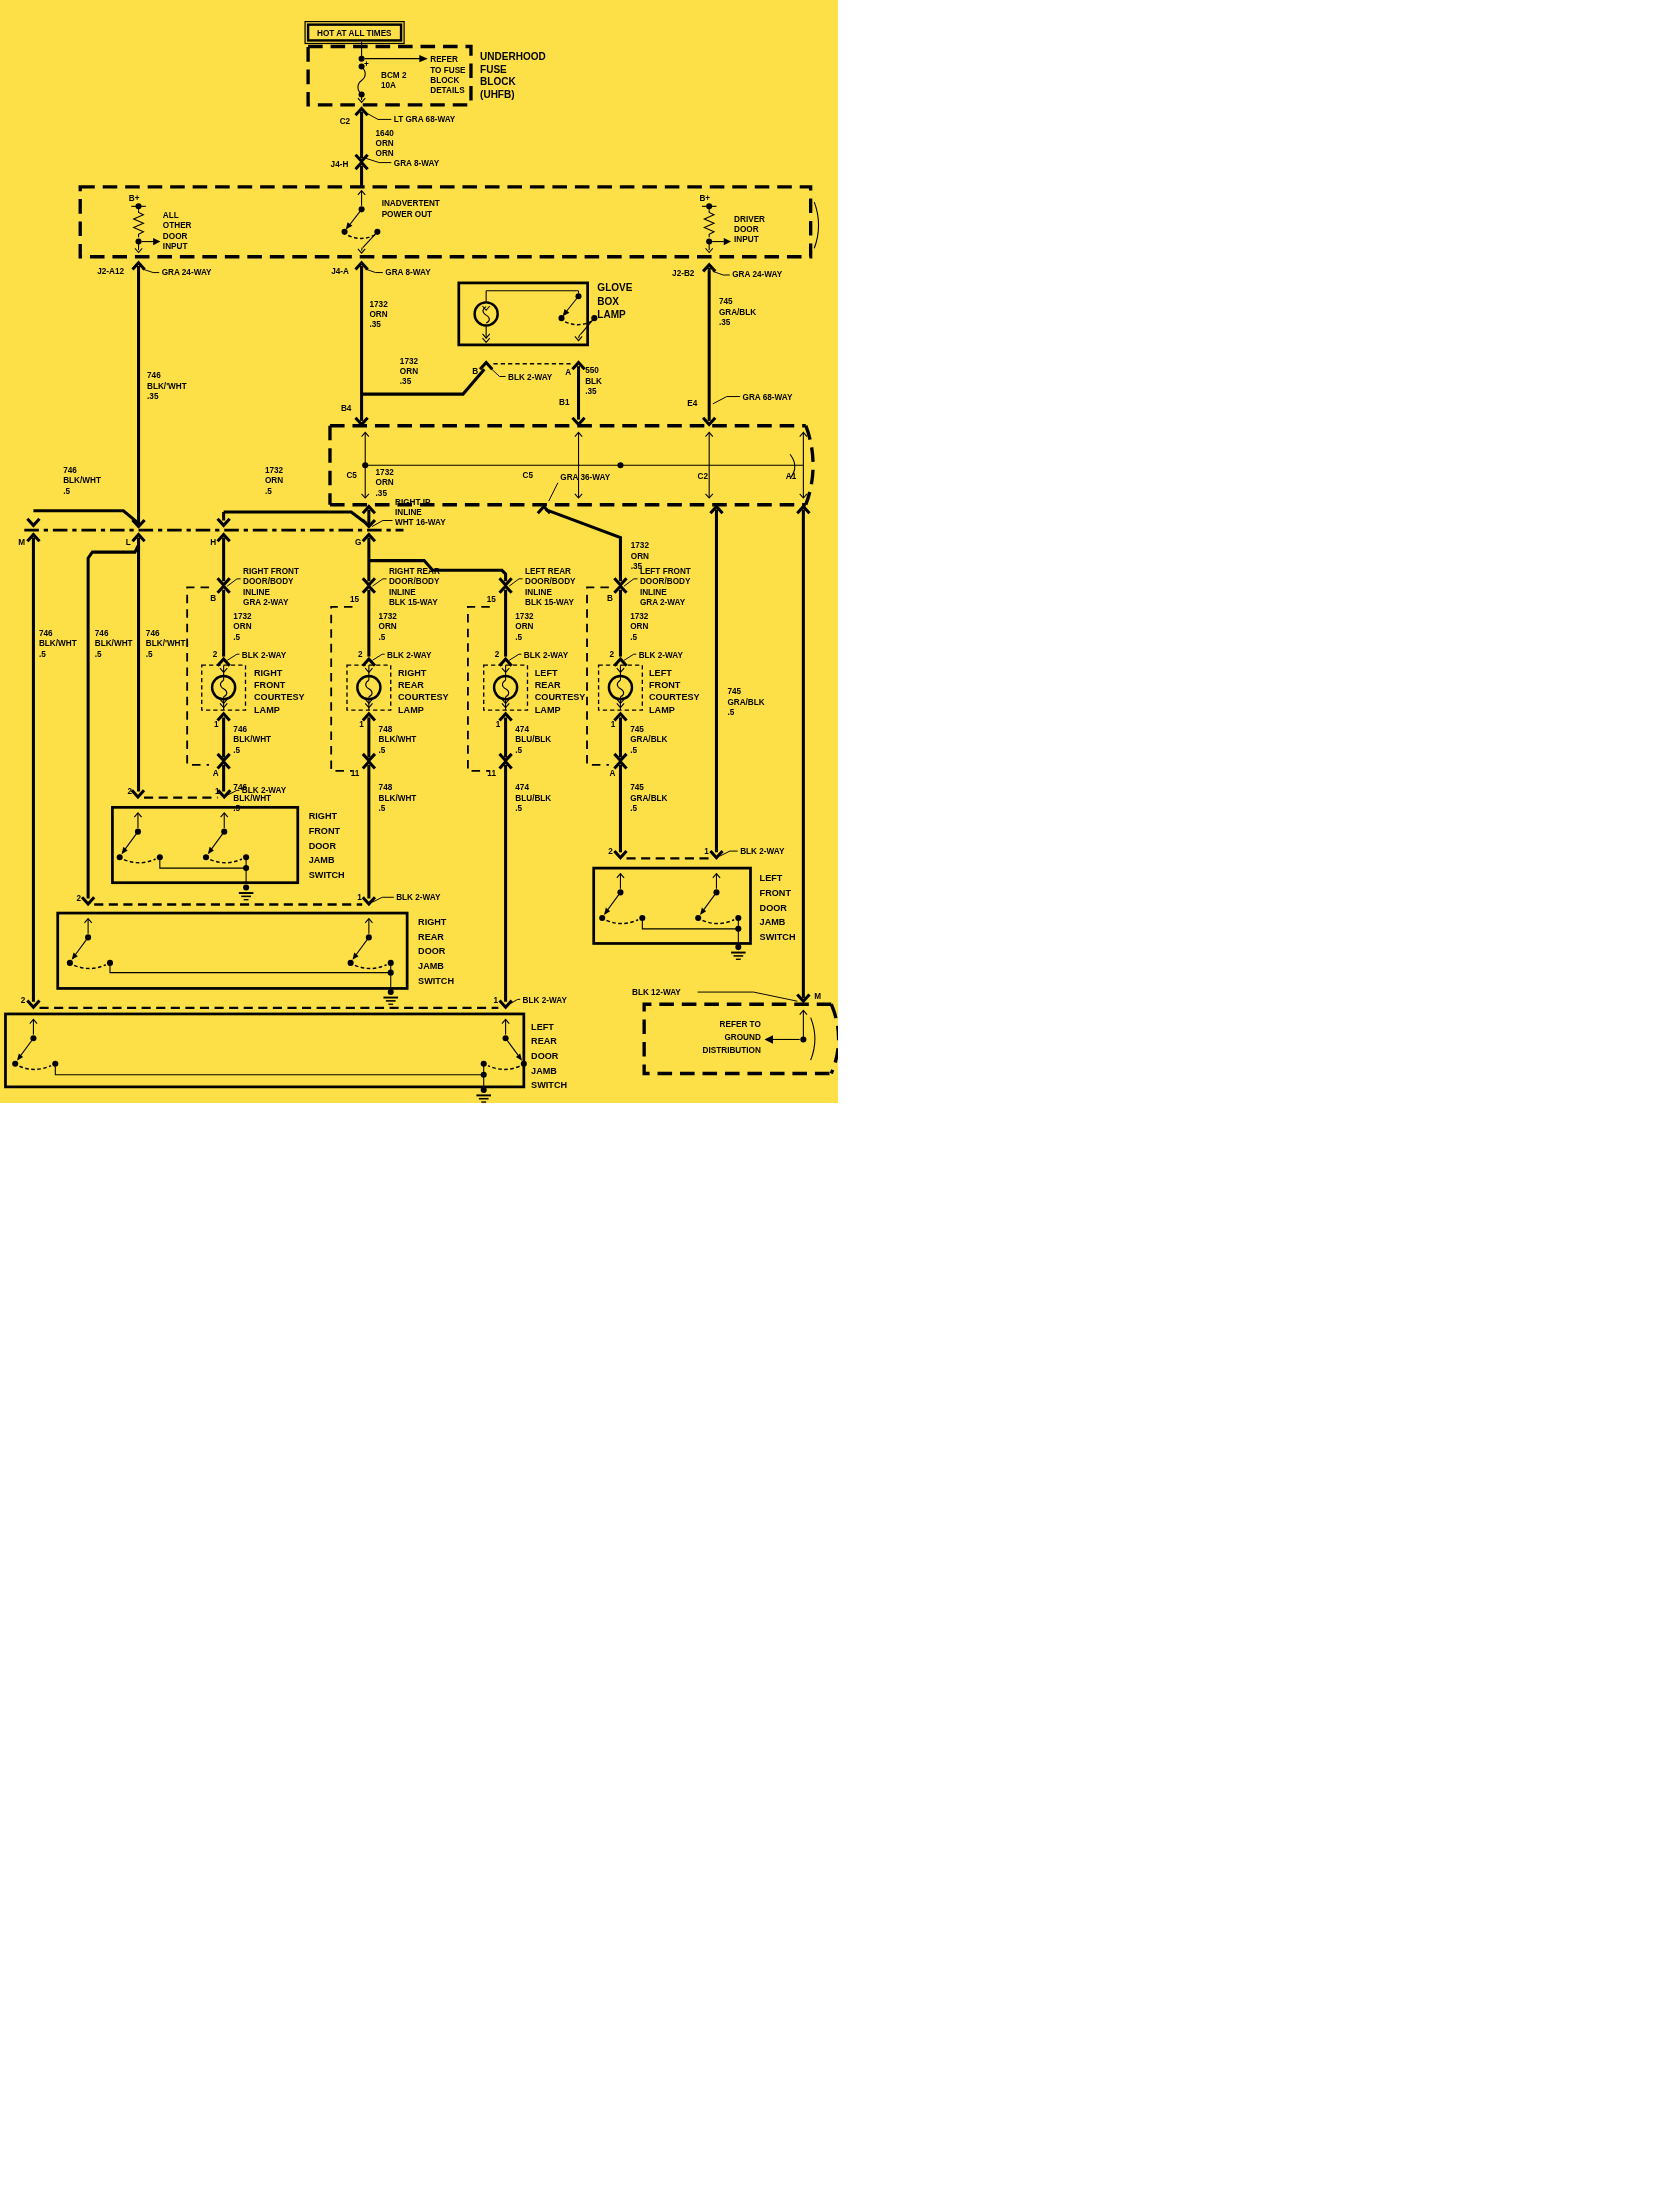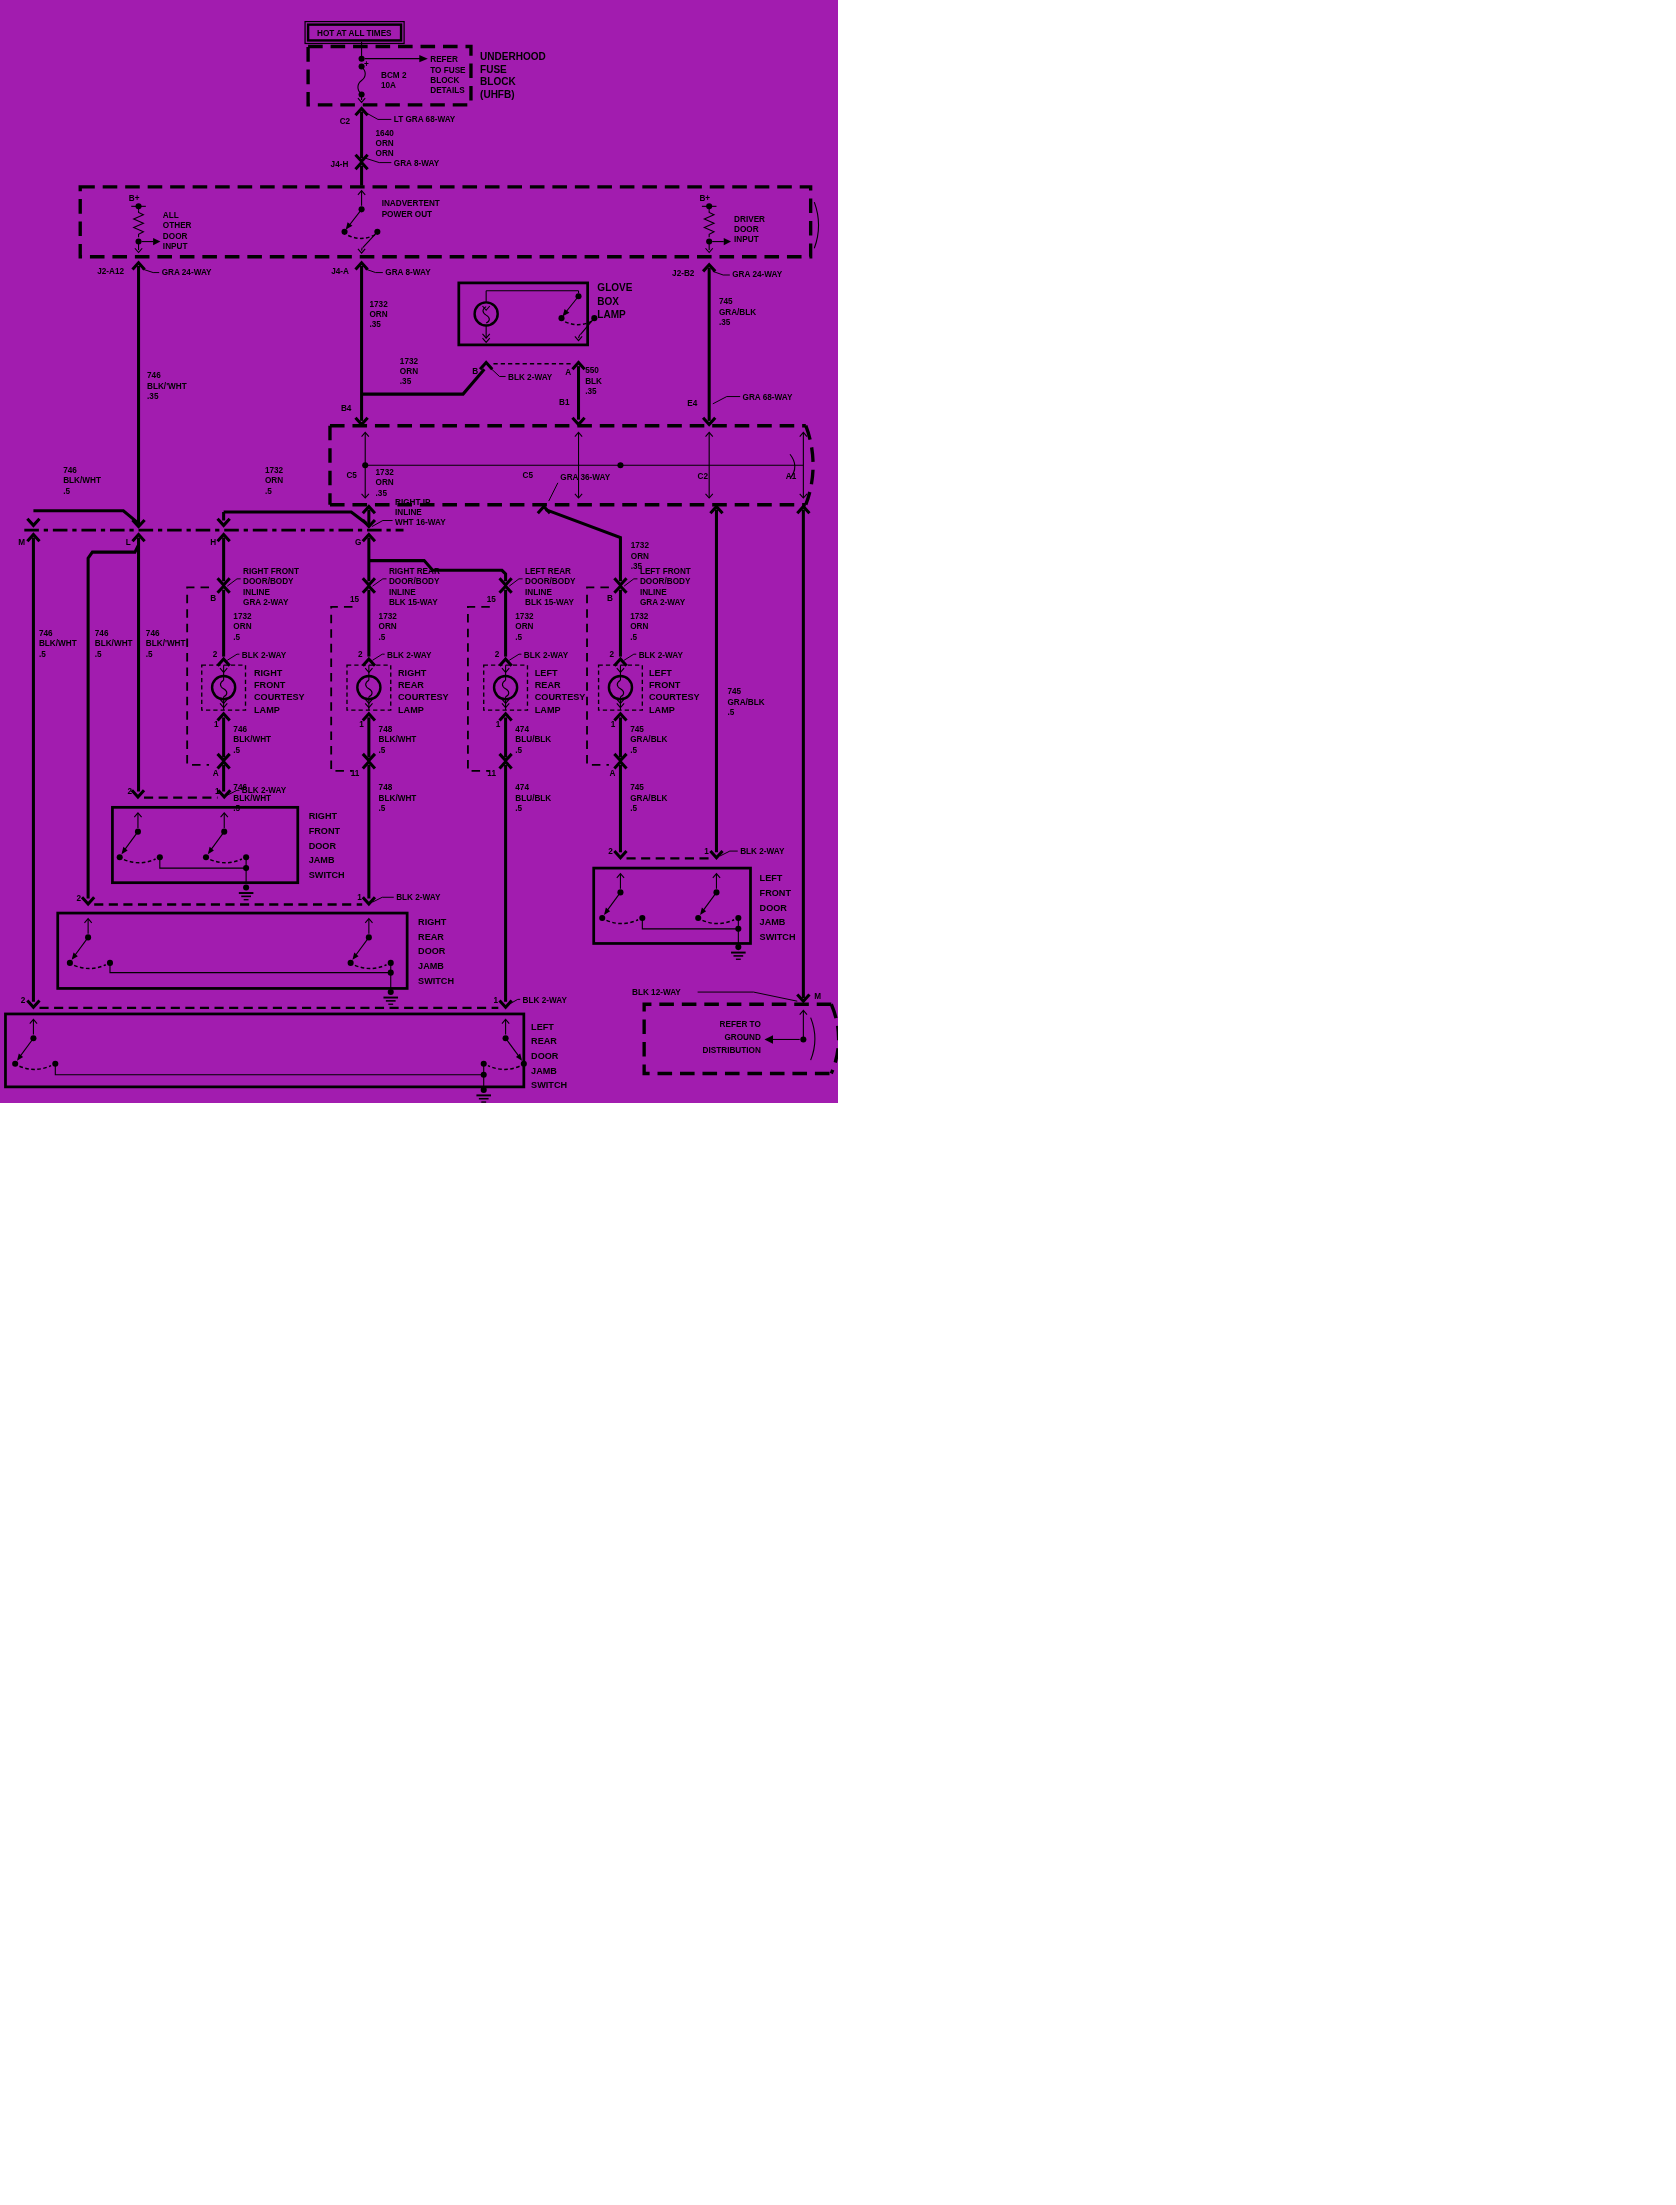--- a/index.html
+++ b/index.html
@@ -1,16 +1,16 @@
 <!DOCTYPE html>
 <html style="font-size:9.7px"><head>
 <meta charset="utf-8">
 <style>
   html,body{margin:0;padding:0;background:#ffffff;}
-  #stage{width:838px;height:1103px;background:#a21caf;position:relative;}
+  #stage{width:838px;height:1103px;background:#fde047;position:relative;}
   svg{display:block;}
   text{font-family:"Liberation Sans","DejaVu Sans",sans-serif;font-weight:bold;fill:#000;}
   .s13{font-size:13.5px;}
   .s15{font-size:15px;}
   .s16{font-size:16.5px;}
   .w{stroke:#000;stroke-width:5;fill:none;}
   .t{stroke:#000;stroke-width:1.8;fill:none;}
   .ld{stroke:#000;stroke-width:1.6;fill:none;}
   .bx{stroke:#000;stroke-width:4.5;fill:none;}
   .dbA{stroke:#000;stroke-width:5.5;fill:none;stroke-dasharray:24 13;}

